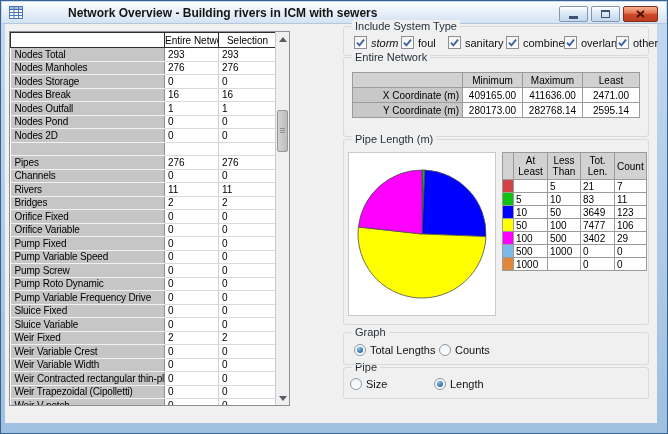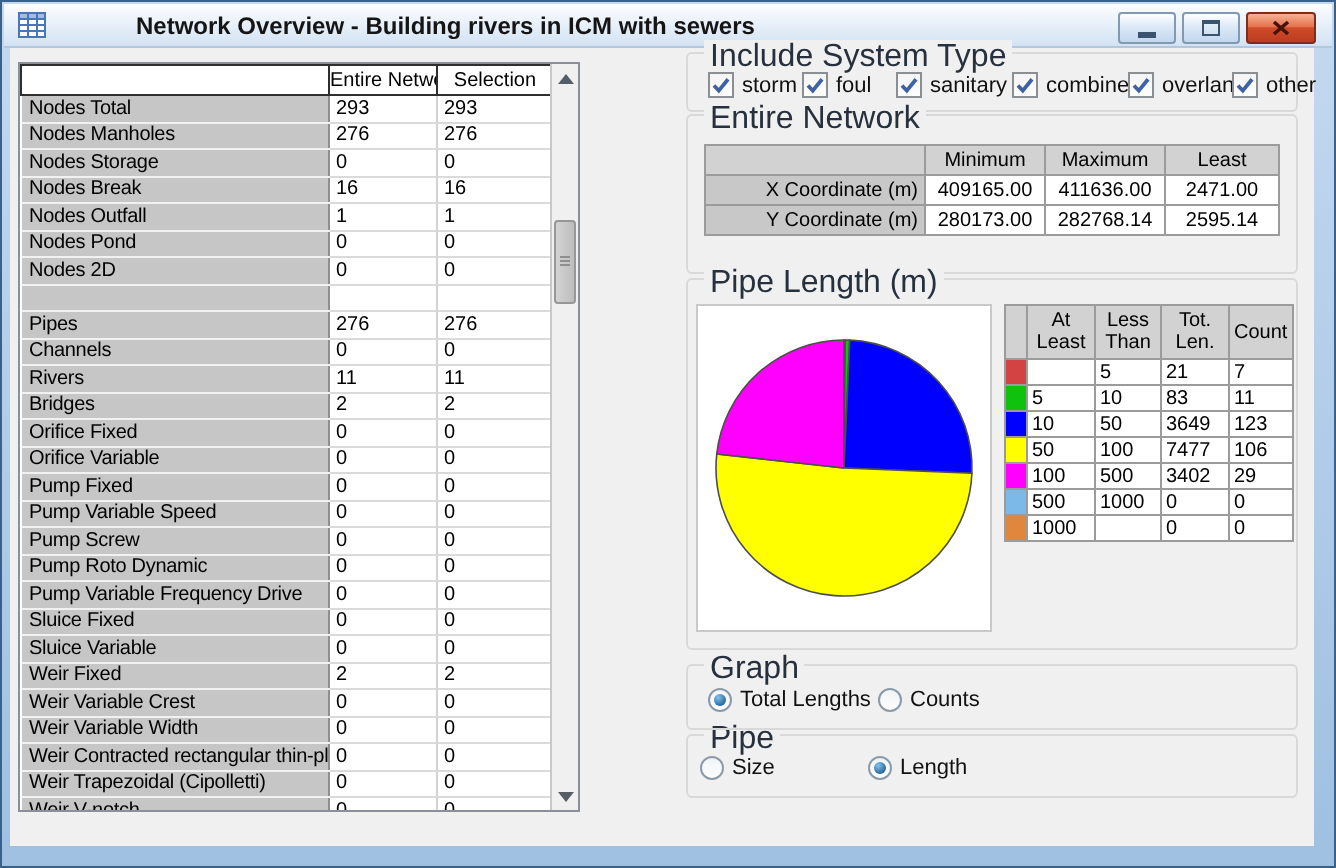--- a/index.html
+++ b/index.html
@@ -56,21 +56,21 @@
   .tri-down{width:0;height:0;border-left:4px solid transparent;border-right:4px solid transparent;
     border-top:5px solid #555e66;}
   .scroll-thumb{position:absolute;left:1px;top:78px;width:11px;height:42px;border-radius:2px;
     background:linear-gradient(90deg,#d3d3d3,#bdbdbd);border:1px solid #979797;}
   .scroll-thumb::after{content:"";position:absolute;left:2px;right:2px;top:17px;height:6px;
     background:repeating-linear-gradient(180deg,#8f8f8f 0 1px,transparent 1px 2px);}
 
   
   .groupbox{position:absolute;border:1px solid #d9d9d9;border-radius:3px;}
   .gb-label{position:absolute;top:-7px;left:8px;background:#f0f0f0;padding:0 3px;
-    font-size:16px;color:#27313d;white-space:nowrap;}
+    font-size:11px;color:#27313d;white-space:nowrap;}
   .gb-include{left:338px;top:2px;width:306px;height:30px;}
   .gb-entire{left:338px;top:33px;width:306px;height:80px;}
   .gb-pipelen{left:338px;top:115px;width:306px;height:186px;}
   .gb-graph{left:338px;top:308px;width:306px;height:33px;}
   .gb-pipe{left:338px;top:343px;width:306px;height:32px;}
 
   
   .cb-item{position:absolute;top:9px;display:flex;align-items:center;gap:4px;
     font-size:11px;color:#111;white-space:nowrap;cursor:default;}
   .cb-box{width:13px;height:13px;border:1px solid #8a8f94;background:linear-gradient(180deg,#f4f4f4,#fdfdfd);
@@ -308,21 +308,21 @@
         <div class="scroll-thumb"></div>
         <div class="scroll-btn down">
           <span class="tri-down"></span>
         </div>
       </div>
     </div>
 
     <div class="groupbox gb-include">
       <span class="gb-label">Include System Type</span>
       <div id="checkbox-row">
-          <label class="cb-item" style="left: 10px;">
+          <label class="cb-item" style="left: 10px; font-style: italic;">
             <span class="cb-box">
               <svg viewBox="0 0 10 10">
                 <path d="M1.8 5.2 L4 7.6 L8.2 2.4" fill="none" stroke="#3f62a5" stroke-width="1.7"></path>
               </svg>
             </span>
             <span class="cb-text">storm</span>
           </label>
           <label class="cb-item" style="left: 57px;">
             <span class="cb-box">
               <svg viewBox="0 0 10 10">

